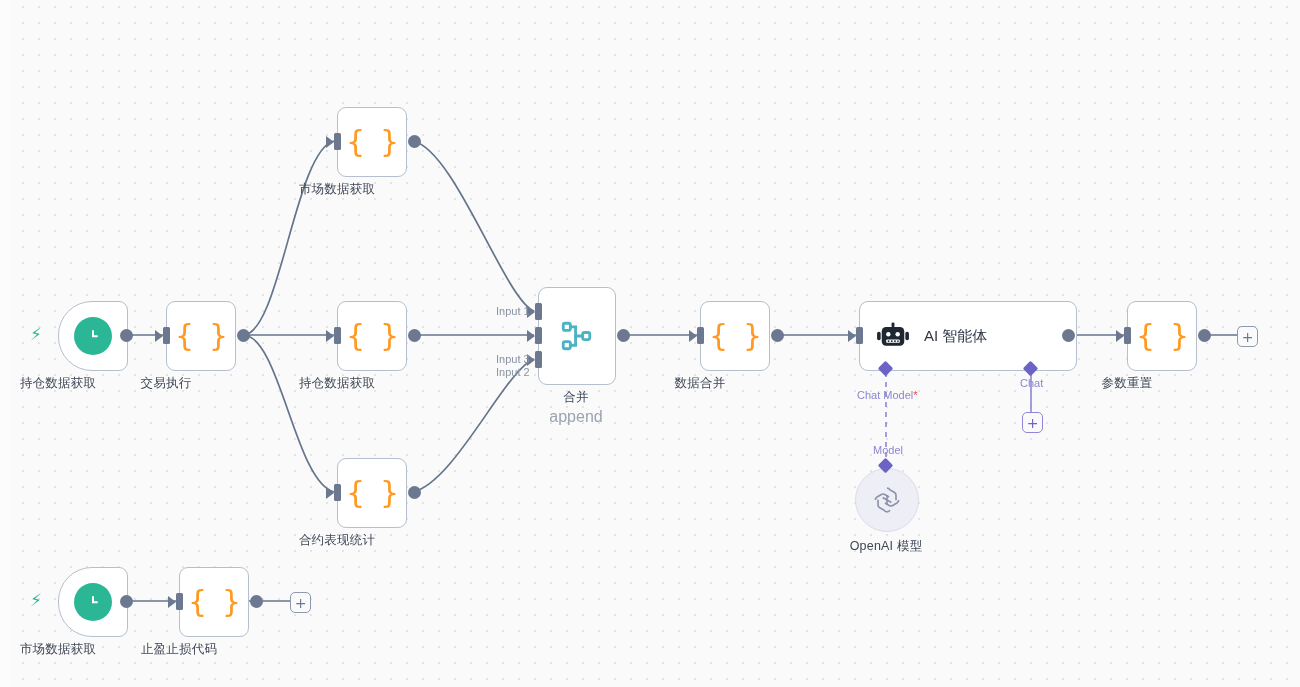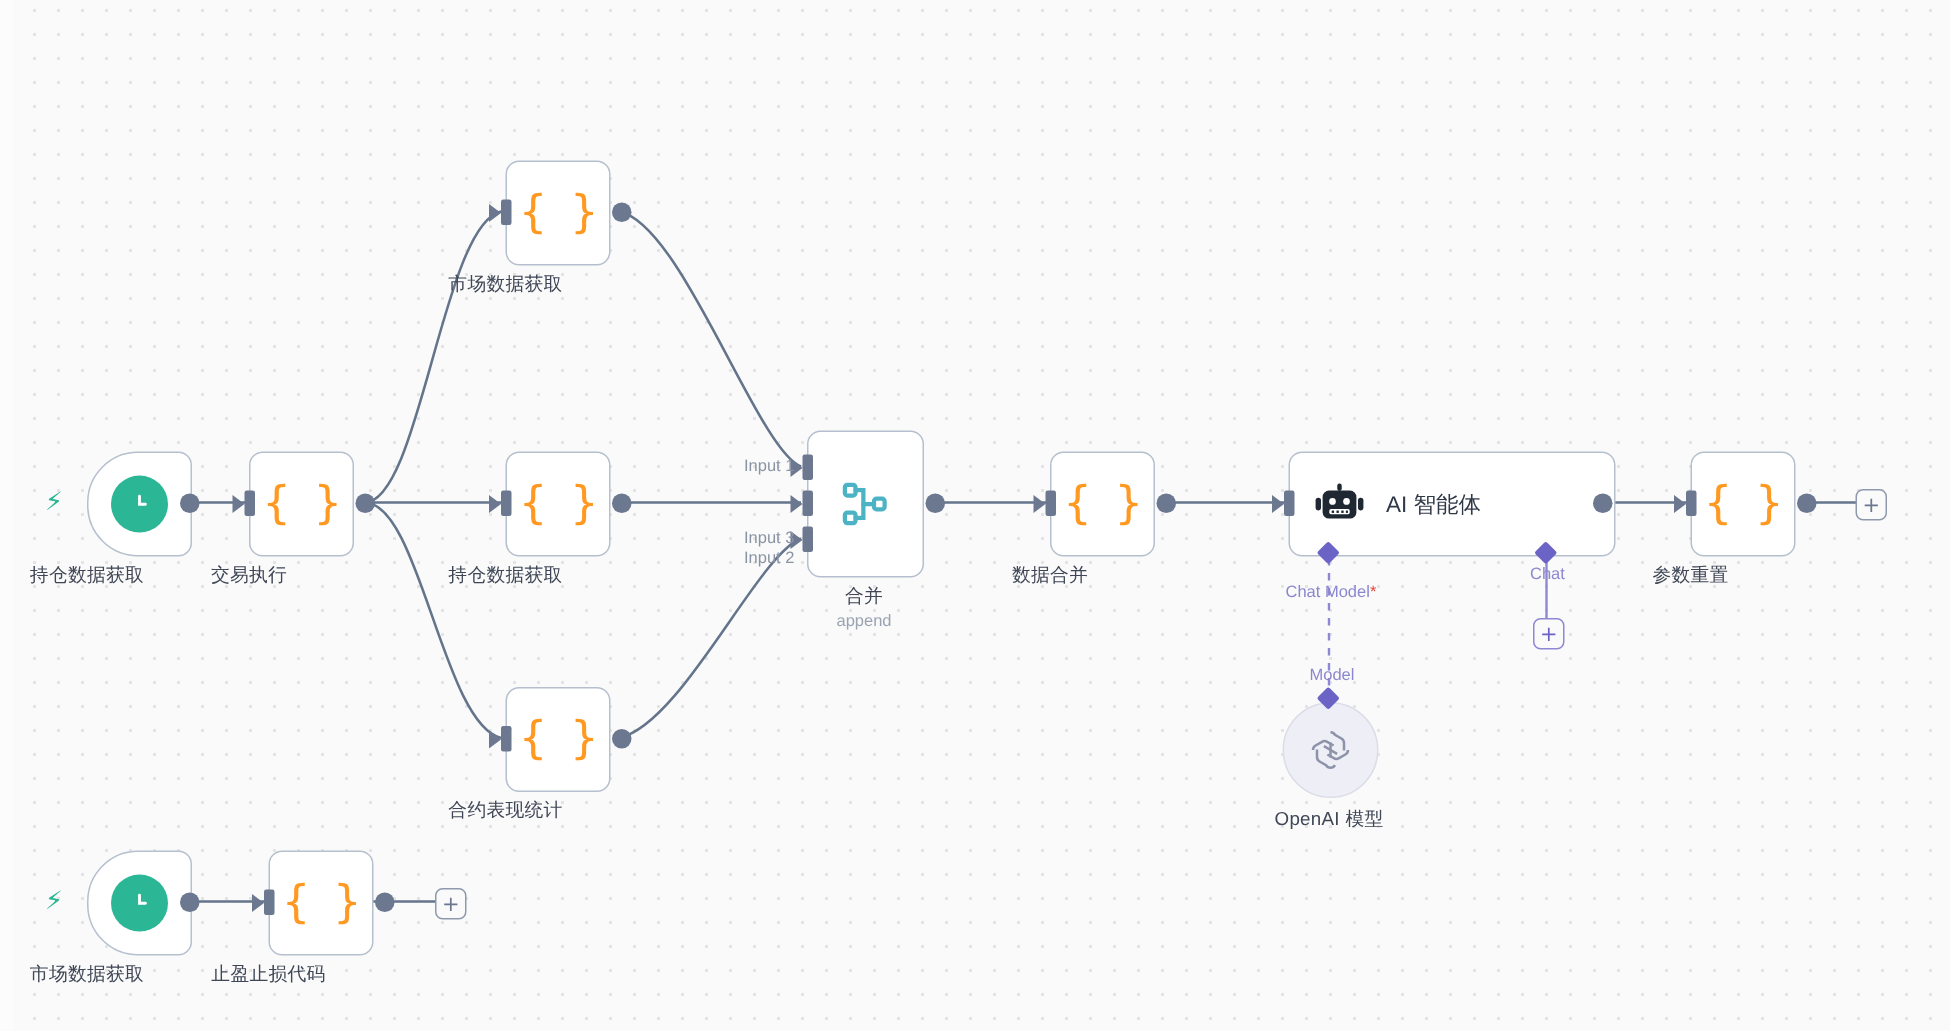--- a/index.html
+++ b/index.html
@@ -84,21 +84,21 @@
     color: #3f4756;
     letter-spacing: .2px;
     text-align: center;
   }
   .node-sublabel {
     position: absolute;
     top: 93px;
     left: 50%;
     transform: translateX(-50%);
     white-space: nowrap;
-    font-size: 11px;
+    font-size: 16px;
     color: #9aa3b2;
   }
   .node-title-inline {
     font-size: 15px;
     color: #2f3847;
     margin-left: 14px;
     white-space: nowrap;
   }
 
   

